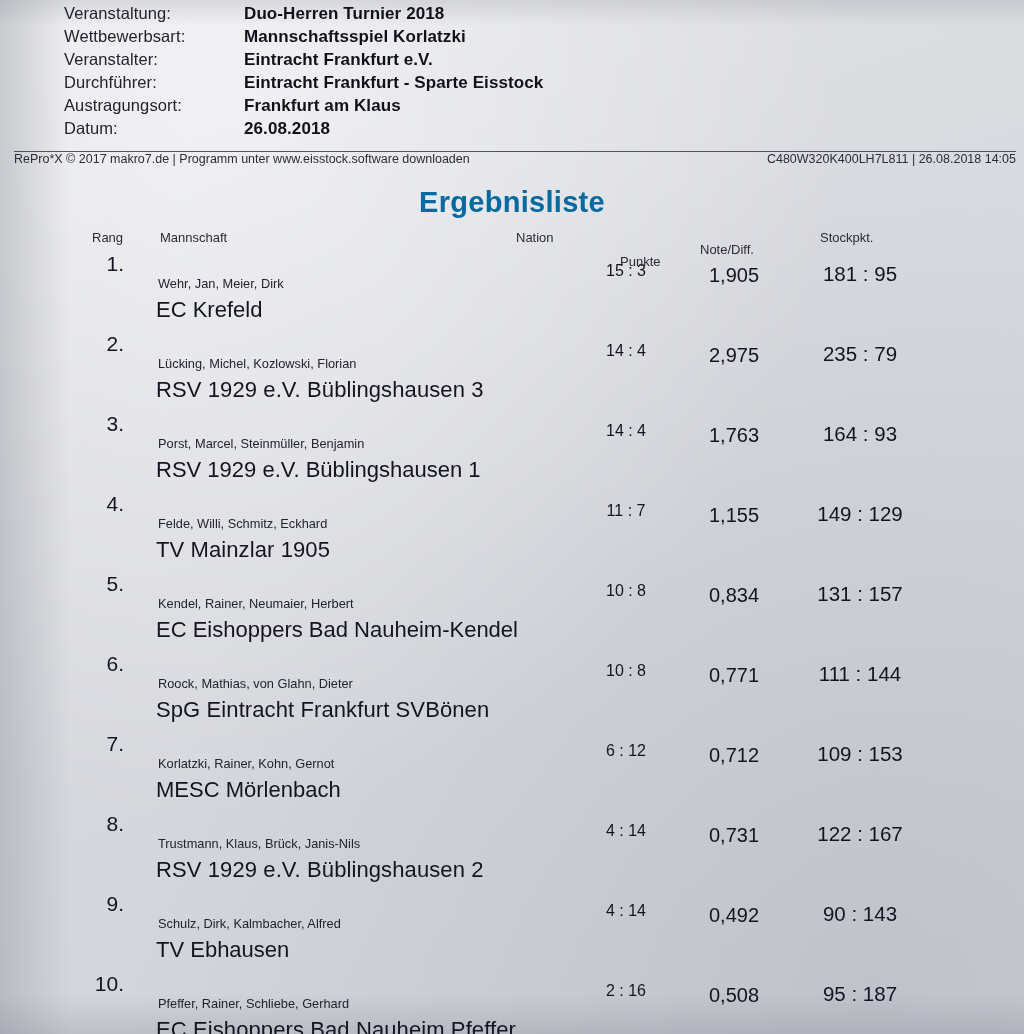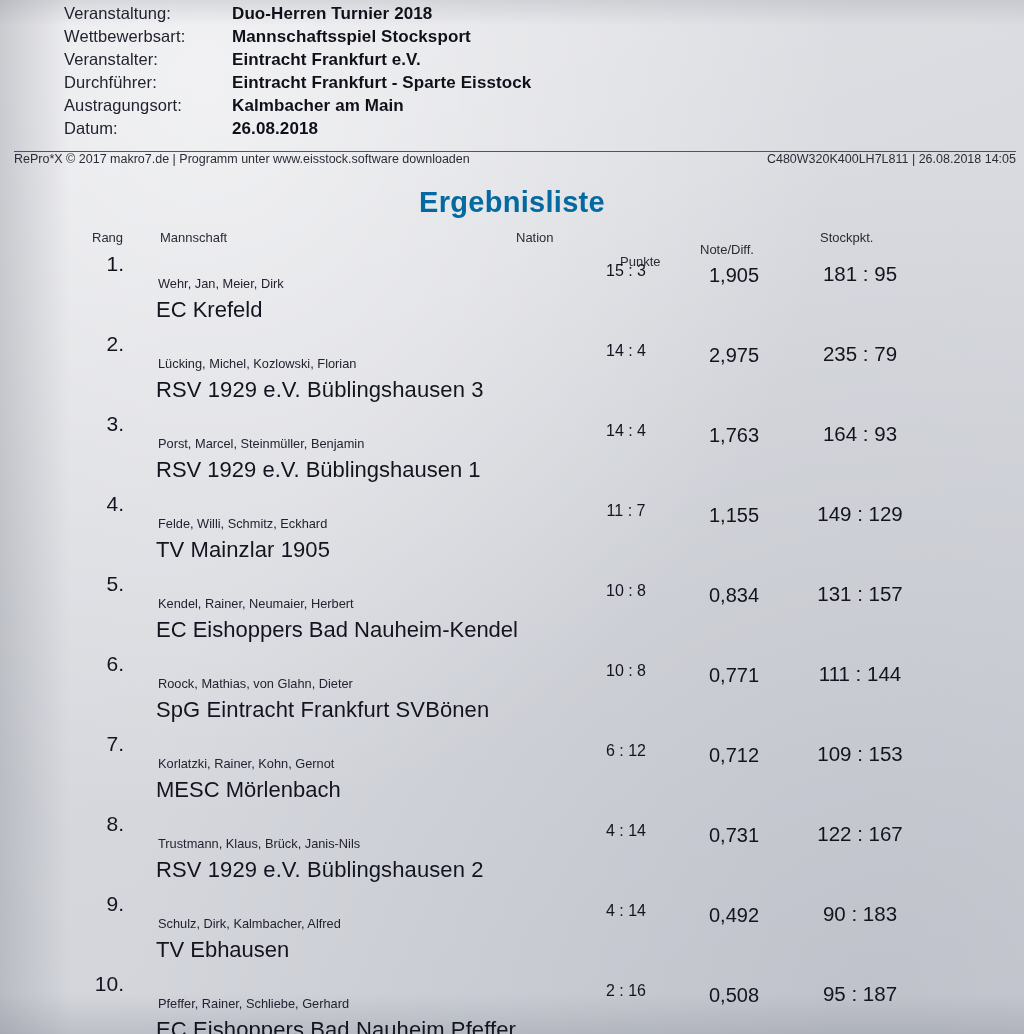--- a/index.html
+++ b/index.html
@@ -65,20 +65,21 @@
     width: 168px;
     font-size: 16.5px;
     color: #232330;
     letter-spacing: 0.1px;
   }
   .hvalue {
     font-size: 17px;
     font-weight: bold;
     color: #10101a;
     letter-spacing: 0.1px;
+    margin-left: 12px;
   }
 
   .rule {
     position: absolute;
     left: 14px;
     right: 8px;
     top: 151px;
     border-top: 1.4px solid #3a3a48;
     opacity: 0.85;
   }
@@ -207,33 +208,33 @@
 
 <div class="sheet">
 
   <div class="header">
     <div class="hrow">
       <div class="hlabel">Veranstaltung:</div>
       <div class="hvalue">Duo-Herren Turnier 2018</div>
     </div>
     <div class="hrow">
       <div class="hlabel">Wettbewerbsart:</div>
-      <div class="hvalue">Mannschaftsspiel Stocksport</div>
+      <div class="hvalue">Mannschaftsspiel Korlatzki</div>
     </div>
     <div class="hrow">
       <div class="hlabel">Veranstalter:</div>
       <div class="hvalue">Eintracht Frankfurt e.V.</div>
     </div>
     <div class="hrow">
       <div class="hlabel">Durchführer:</div>
       <div class="hvalue">Eintracht Frankfurt - Sparte Eisstock</div>
     </div>
     <div class="hrow">
       <div class="hlabel">Austragungsort:</div>
-      <div class="hvalue">Kalmbacher am Main</div>
+      <div class="hvalue">Frankfurt am Klaus</div>
     </div>
     <div class="hrow">
       <div class="hlabel">Datum:</div>
       <div class="hvalue">26.08.2018</div>
     </div>
   </div>
 
   <div class="rule"></div>
 
   <div class="metaline">
@@ -334,21 +335,21 @@
       <div class="stock">122 : 167</div>
     </div>
 
     <div class="row">
       <div class="rank">9.</div>
       <div class="team">TV Ebhausen</div>
       <div class="players">Schulz, Dirk, Kalmbacher, Alfred</div>
       <div class="nation"></div>
       <div class="punkte">4 : 14</div>
       <div class="note">0,492</div>
-      <div class="stock">90 : 183</div>
+      <div class="stock">90 : 143</div>
     </div>
 
     <div class="row">
       <div class="rank">10.</div>
       <div class="team">EC Eishoppers Bad Nauheim Pfeffer</div>
       <div class="players">Pfeffer, Rainer, Schliebe, Gerhard</div>
       <div class="nation"></div>
       <div class="punkte">2 : 16</div>
       <div class="note">0,508</div>
       <div class="stock">95 : 187</div>

